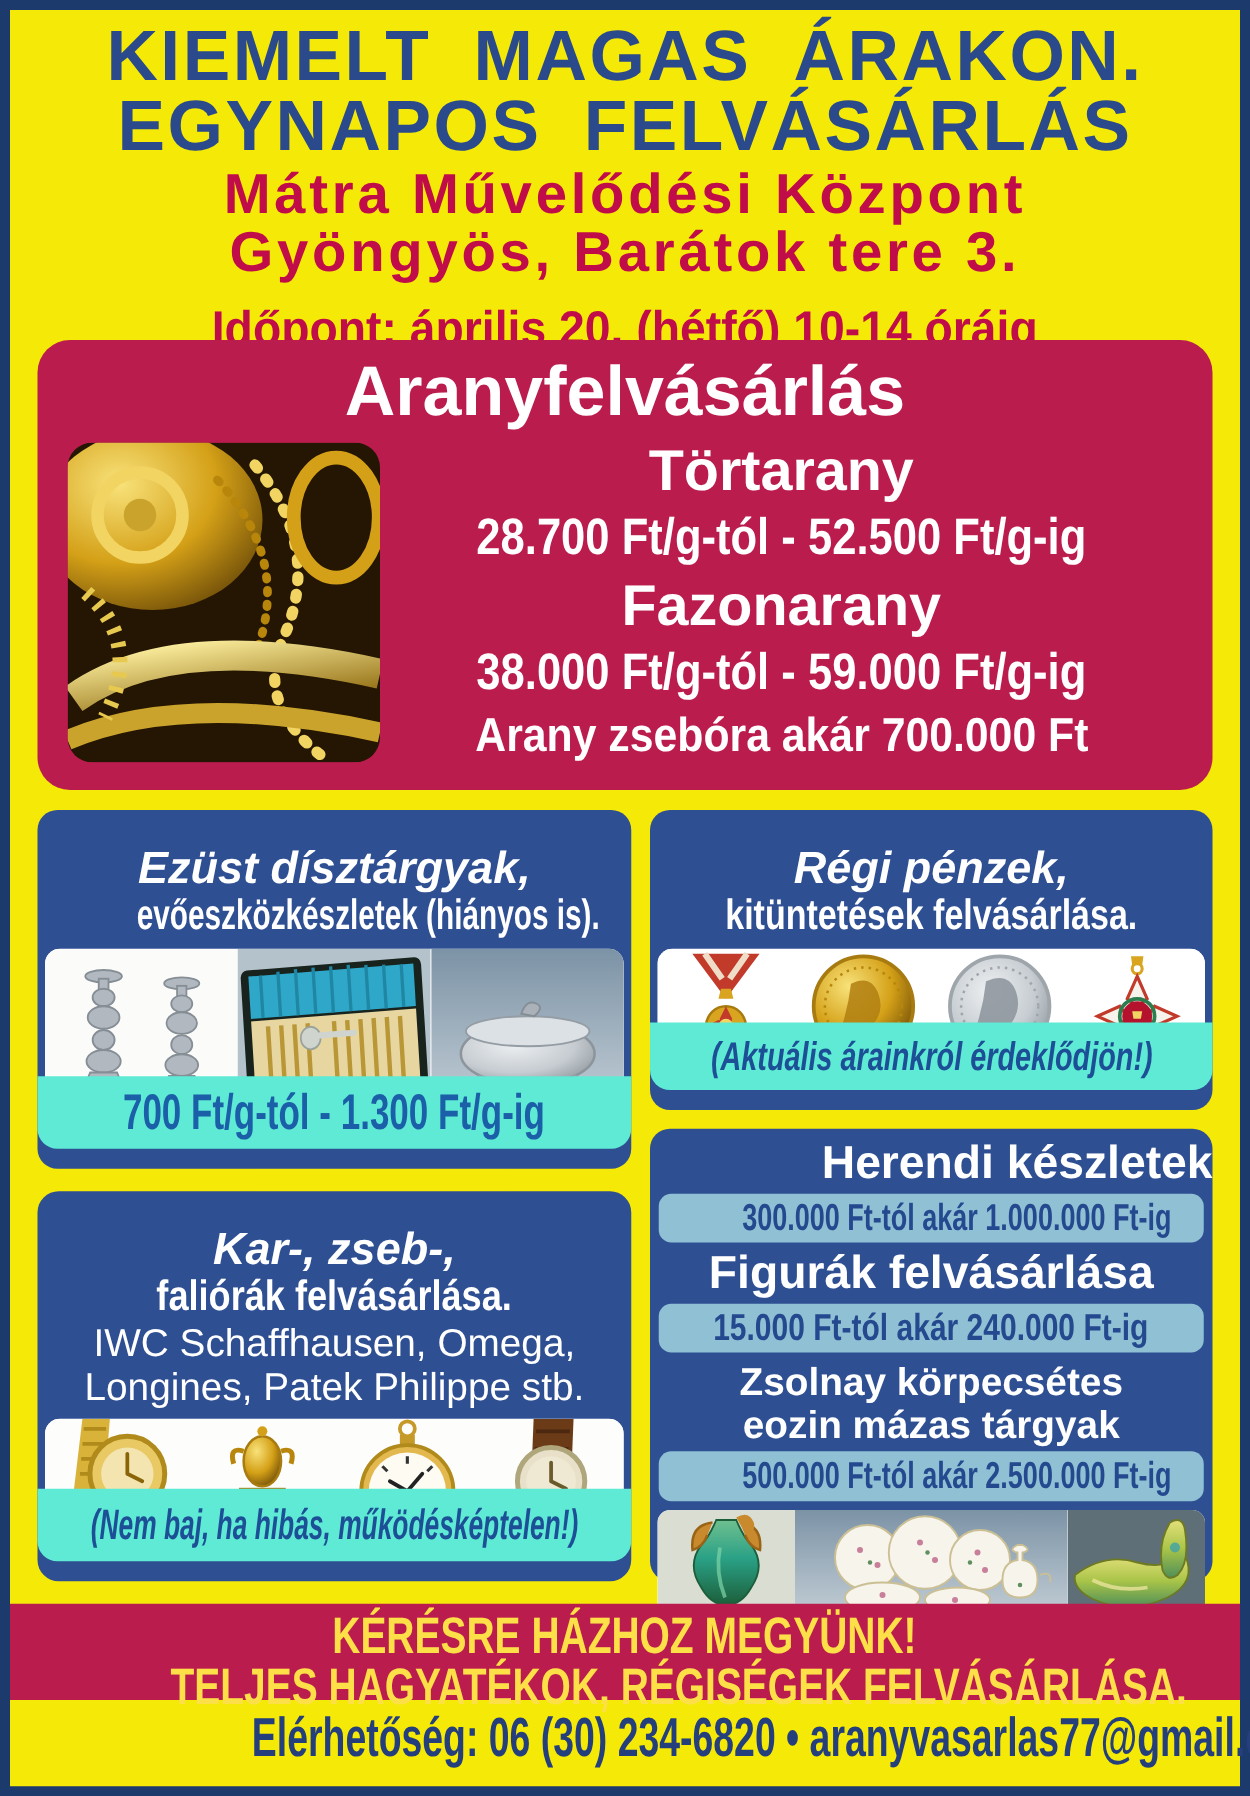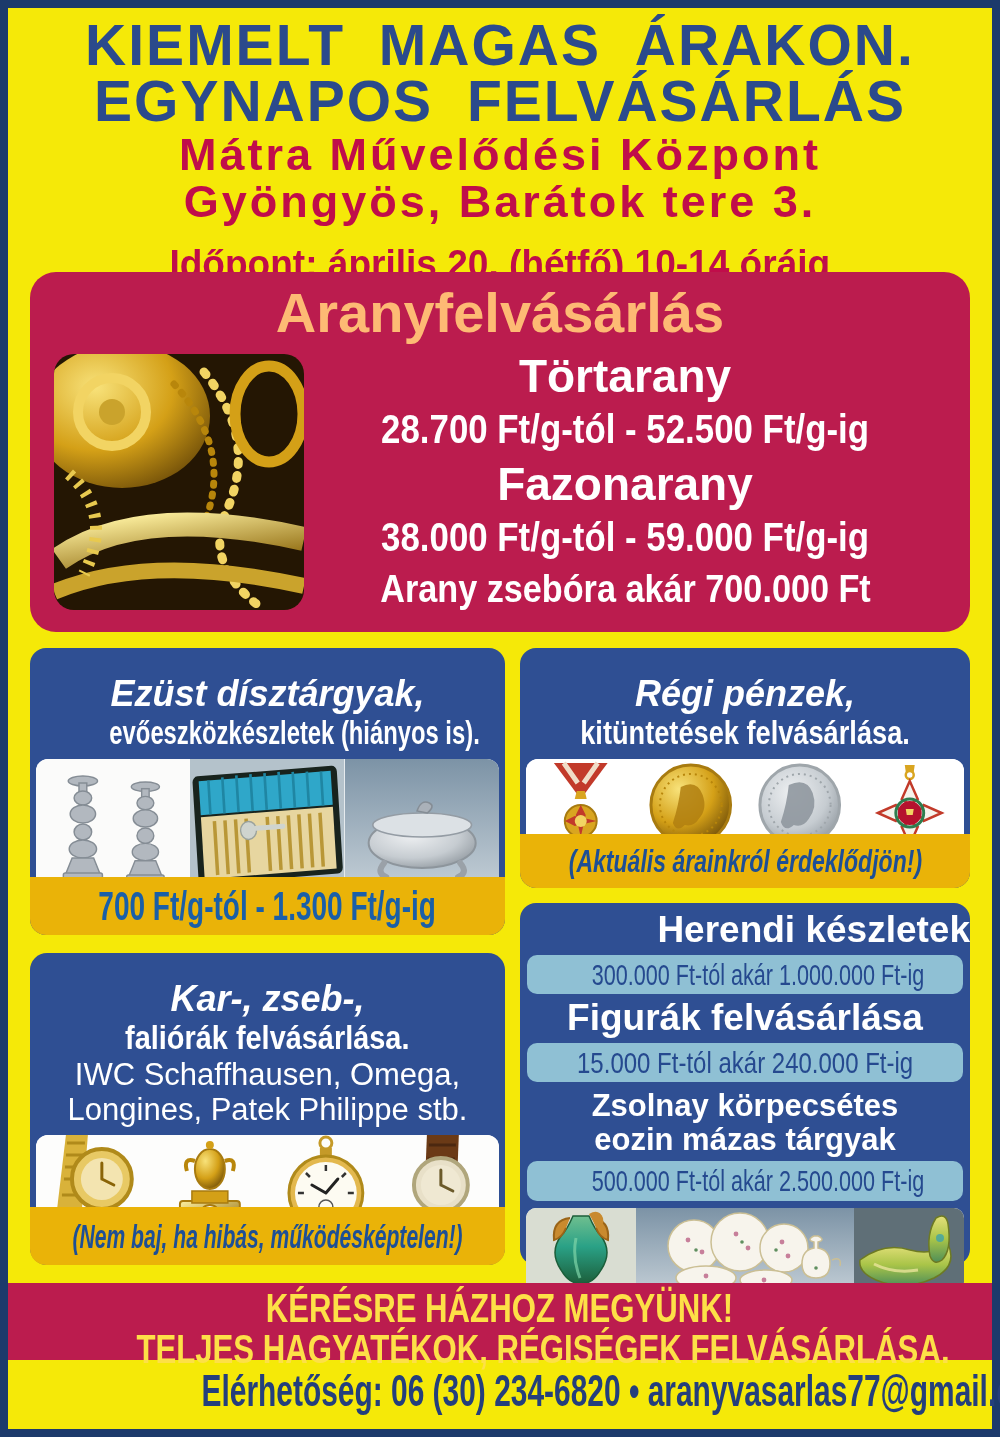--- a/index.html
+++ b/index.html
@@ -12,41 +12,41 @@
   .hdr{position:absolute;top:18px;left:0;right:0;text-align:center;}
   .h1{font-size:57px;font-weight:bold;color:#2b4a8c;line-height:0.98;letter-spacing:2px;word-spacing:16px;}
   .venue{font-size:45px;font-weight:bold;color:#c00d4a;line-height:1.0;letter-spacing:3px;margin-top:2px;}
   .dateline{font-size:39px;font-weight:bold;color:#c00d4a;margin-top:18px;}
   .cond{display:inline-block;white-space:nowrap;transform-origin:center;}
   .sx95{transform:scaleX(.95)} .sx90{transform:scaleX(.90)} .sx85{transform:scaleX(.85)}
   .sx80{transform:scaleX(.80)} .sx76{transform:scaleX(.76)} .sx72{transform:scaleX(.72)}
   .sx70{transform:scaleX(.70)} .sx68{transform:scaleX(.68)} .sx62{transform:scaleX(.62)}
   
   .gold-box{position:absolute;left:30px;top:272px;width:940px;height:360px;background:#bb1c4e;border-radius:26px;}
-  .gold-title{margin-top:8px;text-align:center;color:#fdba74;font-size:56px;font-weight:bold;}
+  .gold-title{margin-top:8px;text-align:center;color:#ffffff;font-size:56px;font-weight:bold;}
   .gold-row{display:flex;align-items:center;padding:4px 24px 0 24px;}
   .gold-photo{flex:none;width:250px;height:256px;border-radius:20px;overflow:hidden;}
   .gold-photo svg{display:block;width:100%;height:100%;}
   .gold-lines{flex:1;text-align:center;color:#fff;}
   .g-label{font-size:46px;font-weight:bold;line-height:1.18;}
   .g-price{font-size:41px;font-weight:bold;line-height:1.3;}
   .g-note{font-size:38px;font-weight:bold;line-height:1.35;}
   
   .panel{position:absolute;background:#2f4f93;border-radius:16px;text-align:center;color:#fff;}
   .p-t1{font-size:36px;font-weight:bold;line-height:1.12;padding-top:26px;font-style:italic;}
   .p-t2{font-size:34px;font-weight:bold;line-height:1.1;}
   .p-brand{font-size:31px;line-height:1.15;}
   .img-row{display:flex;margin:7px 6px 0 6px;border-radius:12px;overflow:hidden;background:#fff;}
   .img-cell{flex:1;}
   .img-cell svg{display:block;width:100%;height:100%;}
-  .p-foot{position:absolute;bottom:0;left:0;right:0;background:#eab308;border-radius:0 0 16px 16px;
+  .p-foot{position:absolute;bottom:16px;left:0;right:0;background:#5eead4;border-radius:0 0 16px 16px;
           display:flex;align-items:center;justify-content:center;}
   .price-txt{color:#1a5fa8;font-weight:bold;font-size:40px;}
   .note-txt{color:#1d4f96;font-weight:bold;font-style:italic;font-size:32px;}
-  .pill{margin:3px 7px;background:#8fc0d4;border-radius:10px;color:#25498f;font-weight:normal;
+  .pill{margin:3px 7px;background:#8fc0d4;border-radius:10px;color:#25498f;font-weight:bold;
         font-size:30px;line-height:1.32;}
   .h-t{font-size:37px;font-weight:bold;line-height:1.15;}
   .h-t2{font-size:31px;font-weight:bold;line-height:1.08;}
   
   .red-banner{position:absolute;left:8px;right:8px;top:1283px;height:77px;background:#bb1c4e;
               text-align:center;color:#fde047;font-weight:bold;font-size:41px;line-height:1.0;padding-top:5px;box-sizing:border-box;}
   .contact{position:absolute;left:0;right:0;top:1366px;text-align:center;color:#243f7c;font-weight:bold;font-size:44px;}
 </style>
 </head>
 <body>

